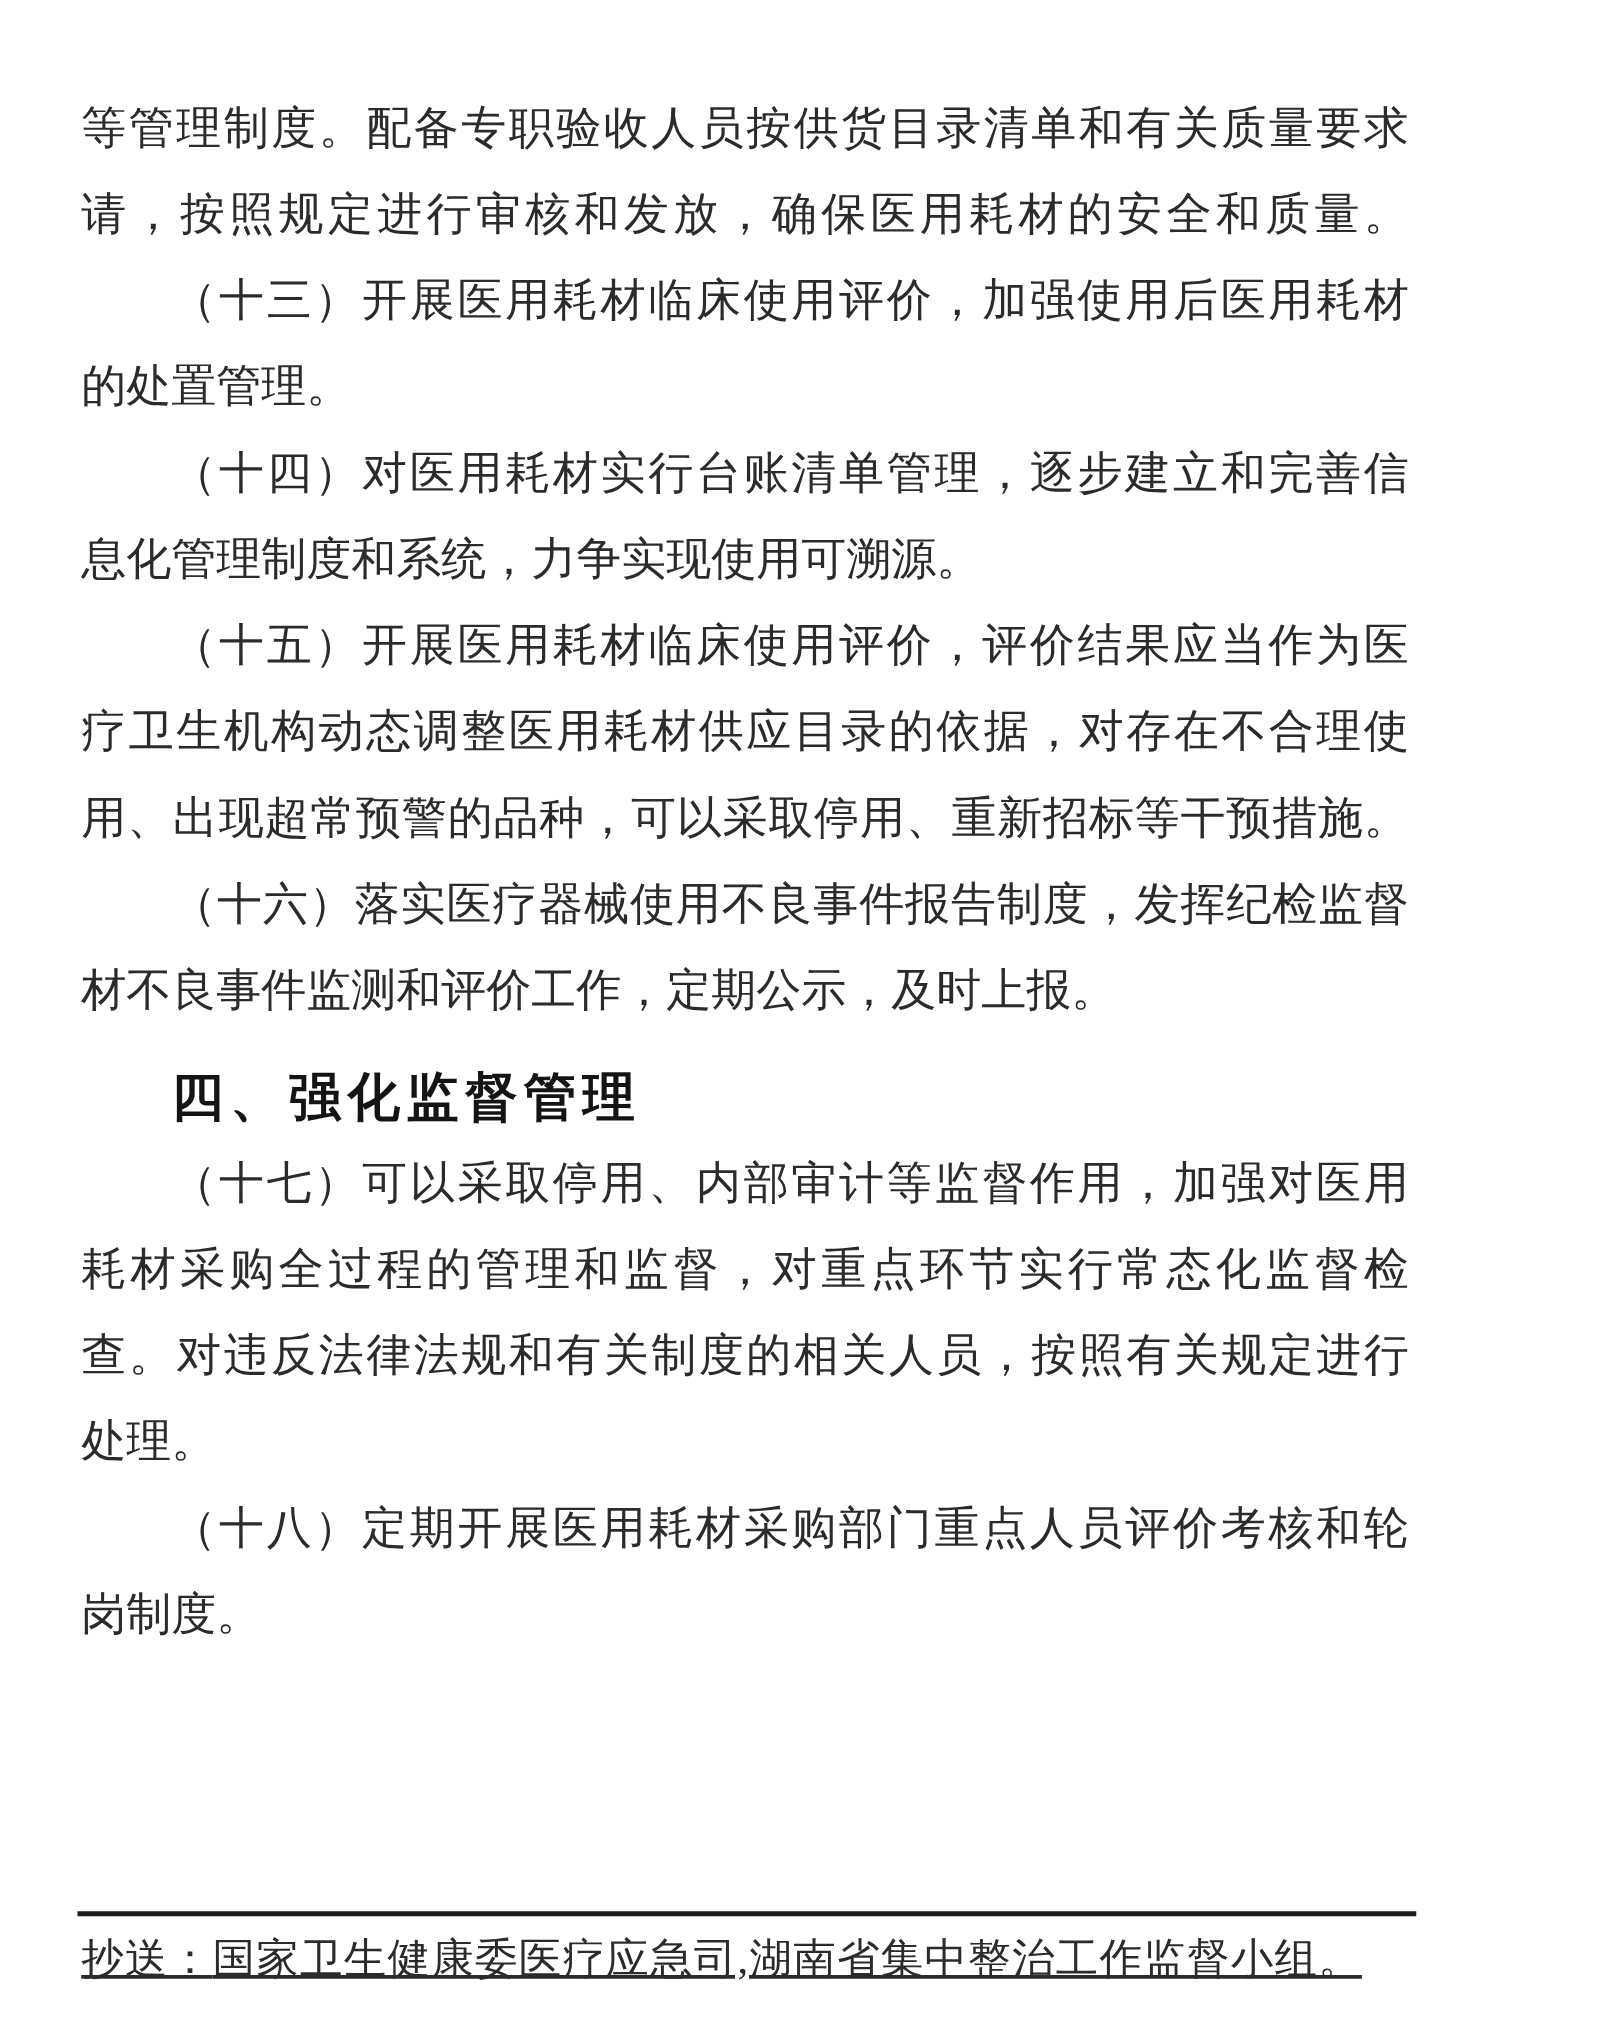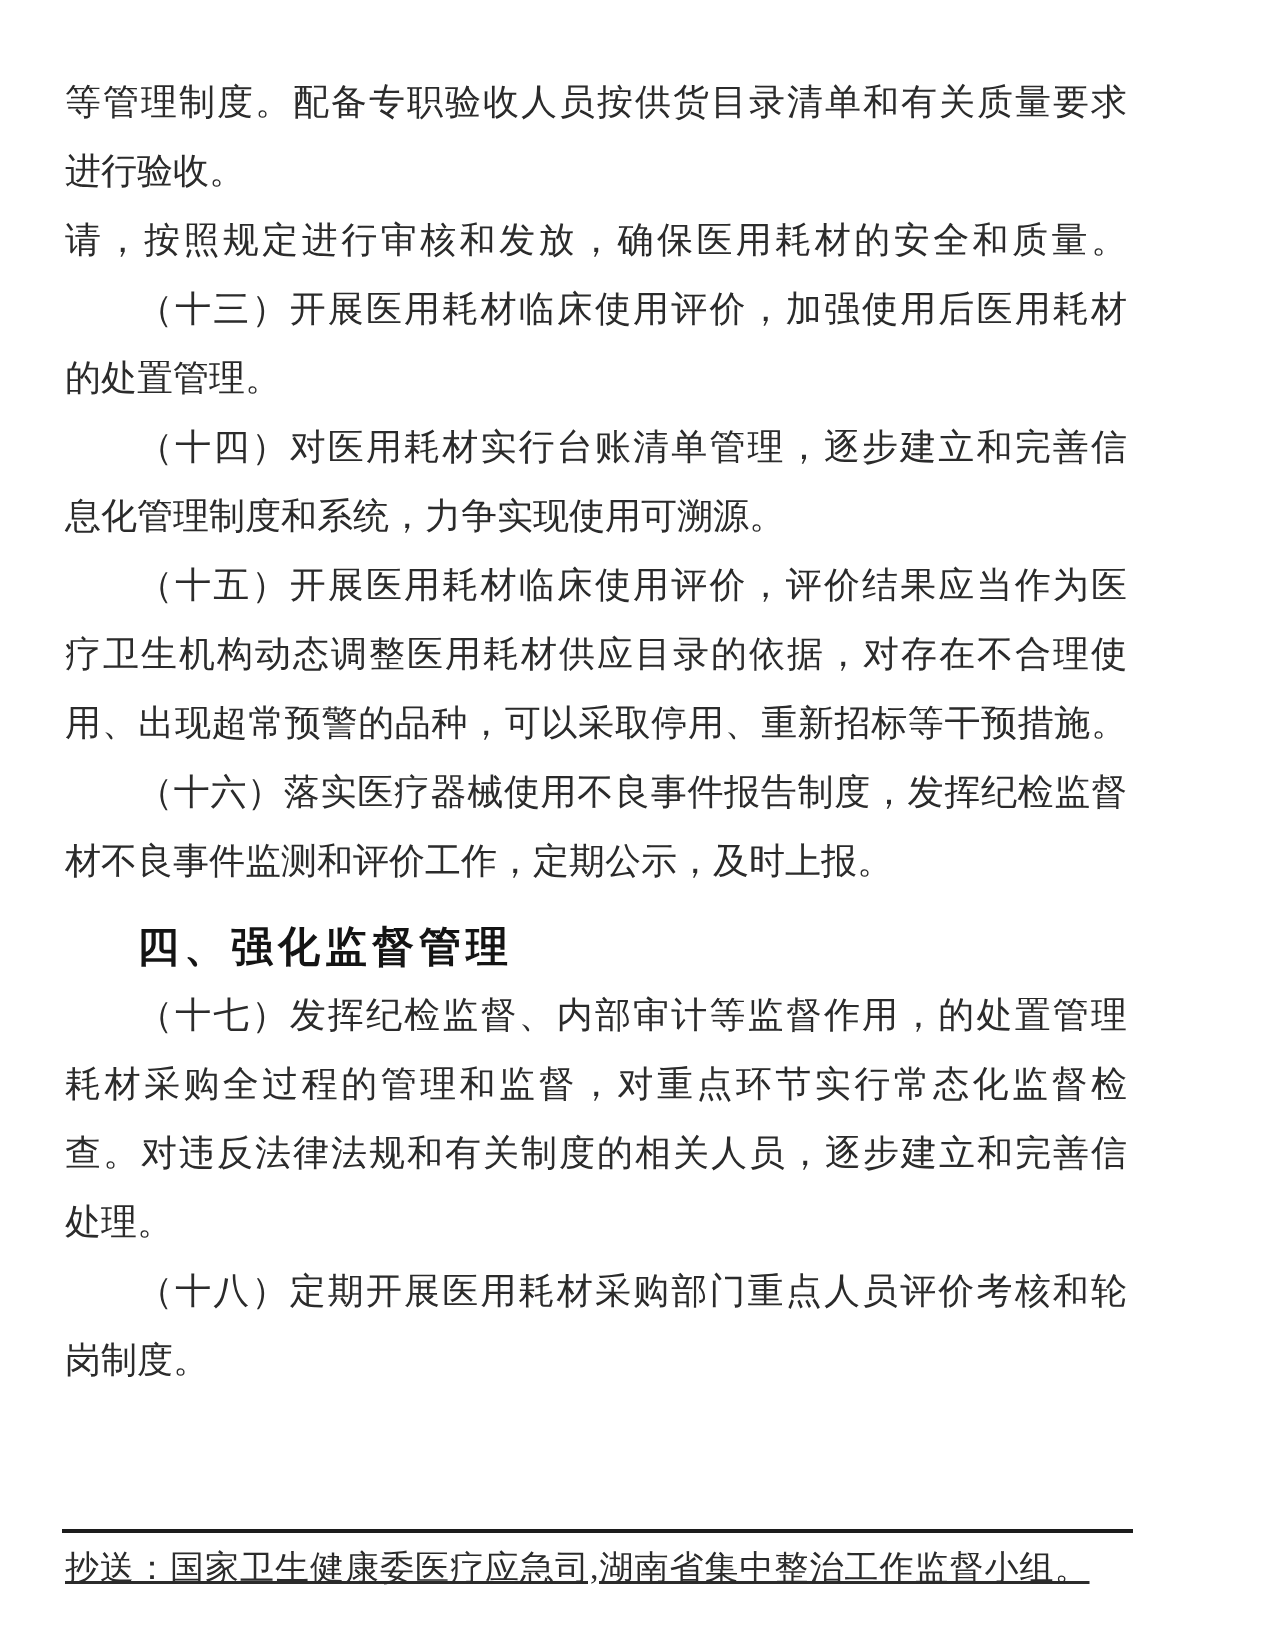--- a/index.html
+++ b/index.html
@@ -46,35 +46,34 @@
     text-decoration:underline;
   }
 </style>
 </head>
 <body>
 
 <div class="page">
 
   <main class="doc-body" id="doc-body">
       <div class="line fill">等管理制度。配备专职验收人员按供货目录清单和有关质量要求</div>
-      <div class="line">进行验收。</div>
       <div class="line fill">请，按照规定进行审核和发放，确保医用耗材的安全和质量。</div>
       <div class="line indent fill">（十三）开展医用耗材临床使用评价，加强使用后医用耗材</div>
       <div class="line">的处置管理。</div>
       <div class="line indent fill">（十四）对医用耗材实行台账清单管理，逐步建立和完善信</div>
       <div class="line">息化管理制度和系统，力争实现使用可溯源。</div>
       <div class="line indent fill">（十五）开展医用耗材临床使用评价，评价结果应当作为医</div>
       <div class="line fill">疗卫生机构动态调整医用耗材供应目录的依据，对存在不合理使</div>
       <div class="line fill">用、出现超常预警的品种，可以采取停用、重新招标等干预措施。</div>
       <div class="line indent fill">（十六）落实医疗器械使用不良事件报告制度，发挥纪检监督</div>
       <div class="line">材不良事件监测和评价工作，定期公示，及时上报。</div>
       <div class="line heading-line indent">四、强化监督管理</div>
-      <div class="line indent fill">（十七）发挥纪检监督、内部审计等监督作用，的处置管理</div>
+      <div class="line indent fill">（十七）可以采取停用、内部审计等监督作用，加强对医用</div>
       <div class="line fill">耗材采购全过程的管理和监督，对重点环节实行常态化监督检</div>
-      <div class="line fill">查。对违反法律法规和有关制度的相关人员，逐步建立和完善信</div>
+      <div class="line fill">查。对违反法律法规和有关制度的相关人员，按照有关规定进行</div>
       <div class="line">处理。</div>
       <div class="line indent fill">（十八）定期开展医用耗材采购部门重点人员评价考核和轮</div>
       <div class="line">岗制度。</div>
     </main>
 
   <div class="footer-rule"></div>
 
   <p class="footer-cc"><span>抄送：</span><span>国家卫生健康委医疗应急司,湖南省集中整治工作监督小组。</span></p>
 
 </div>

